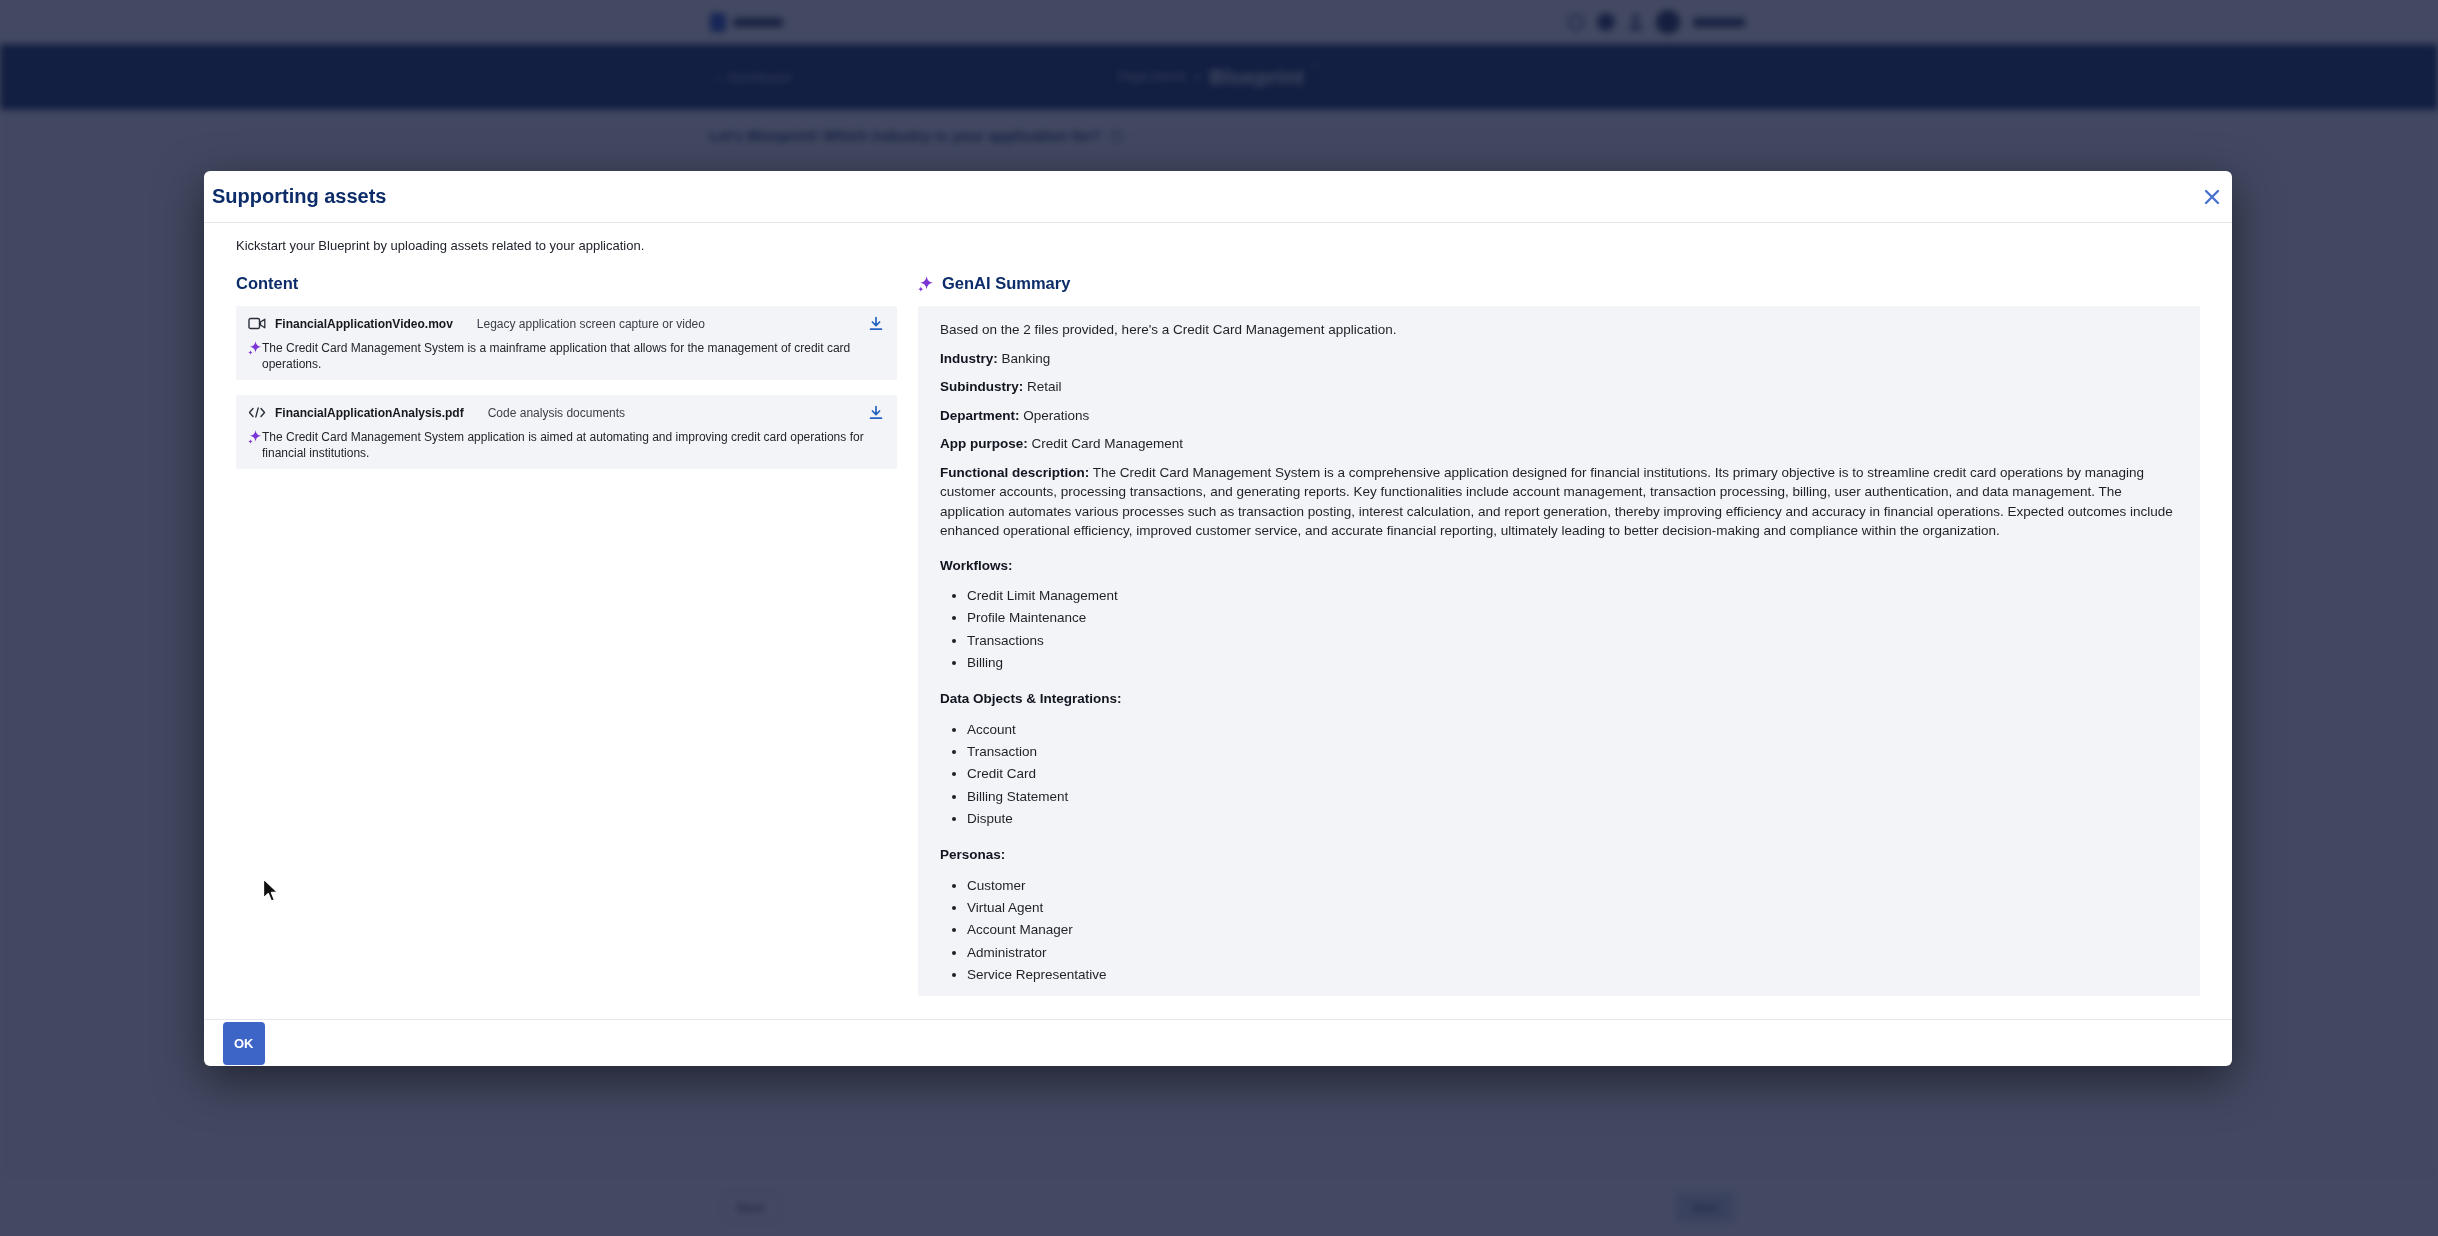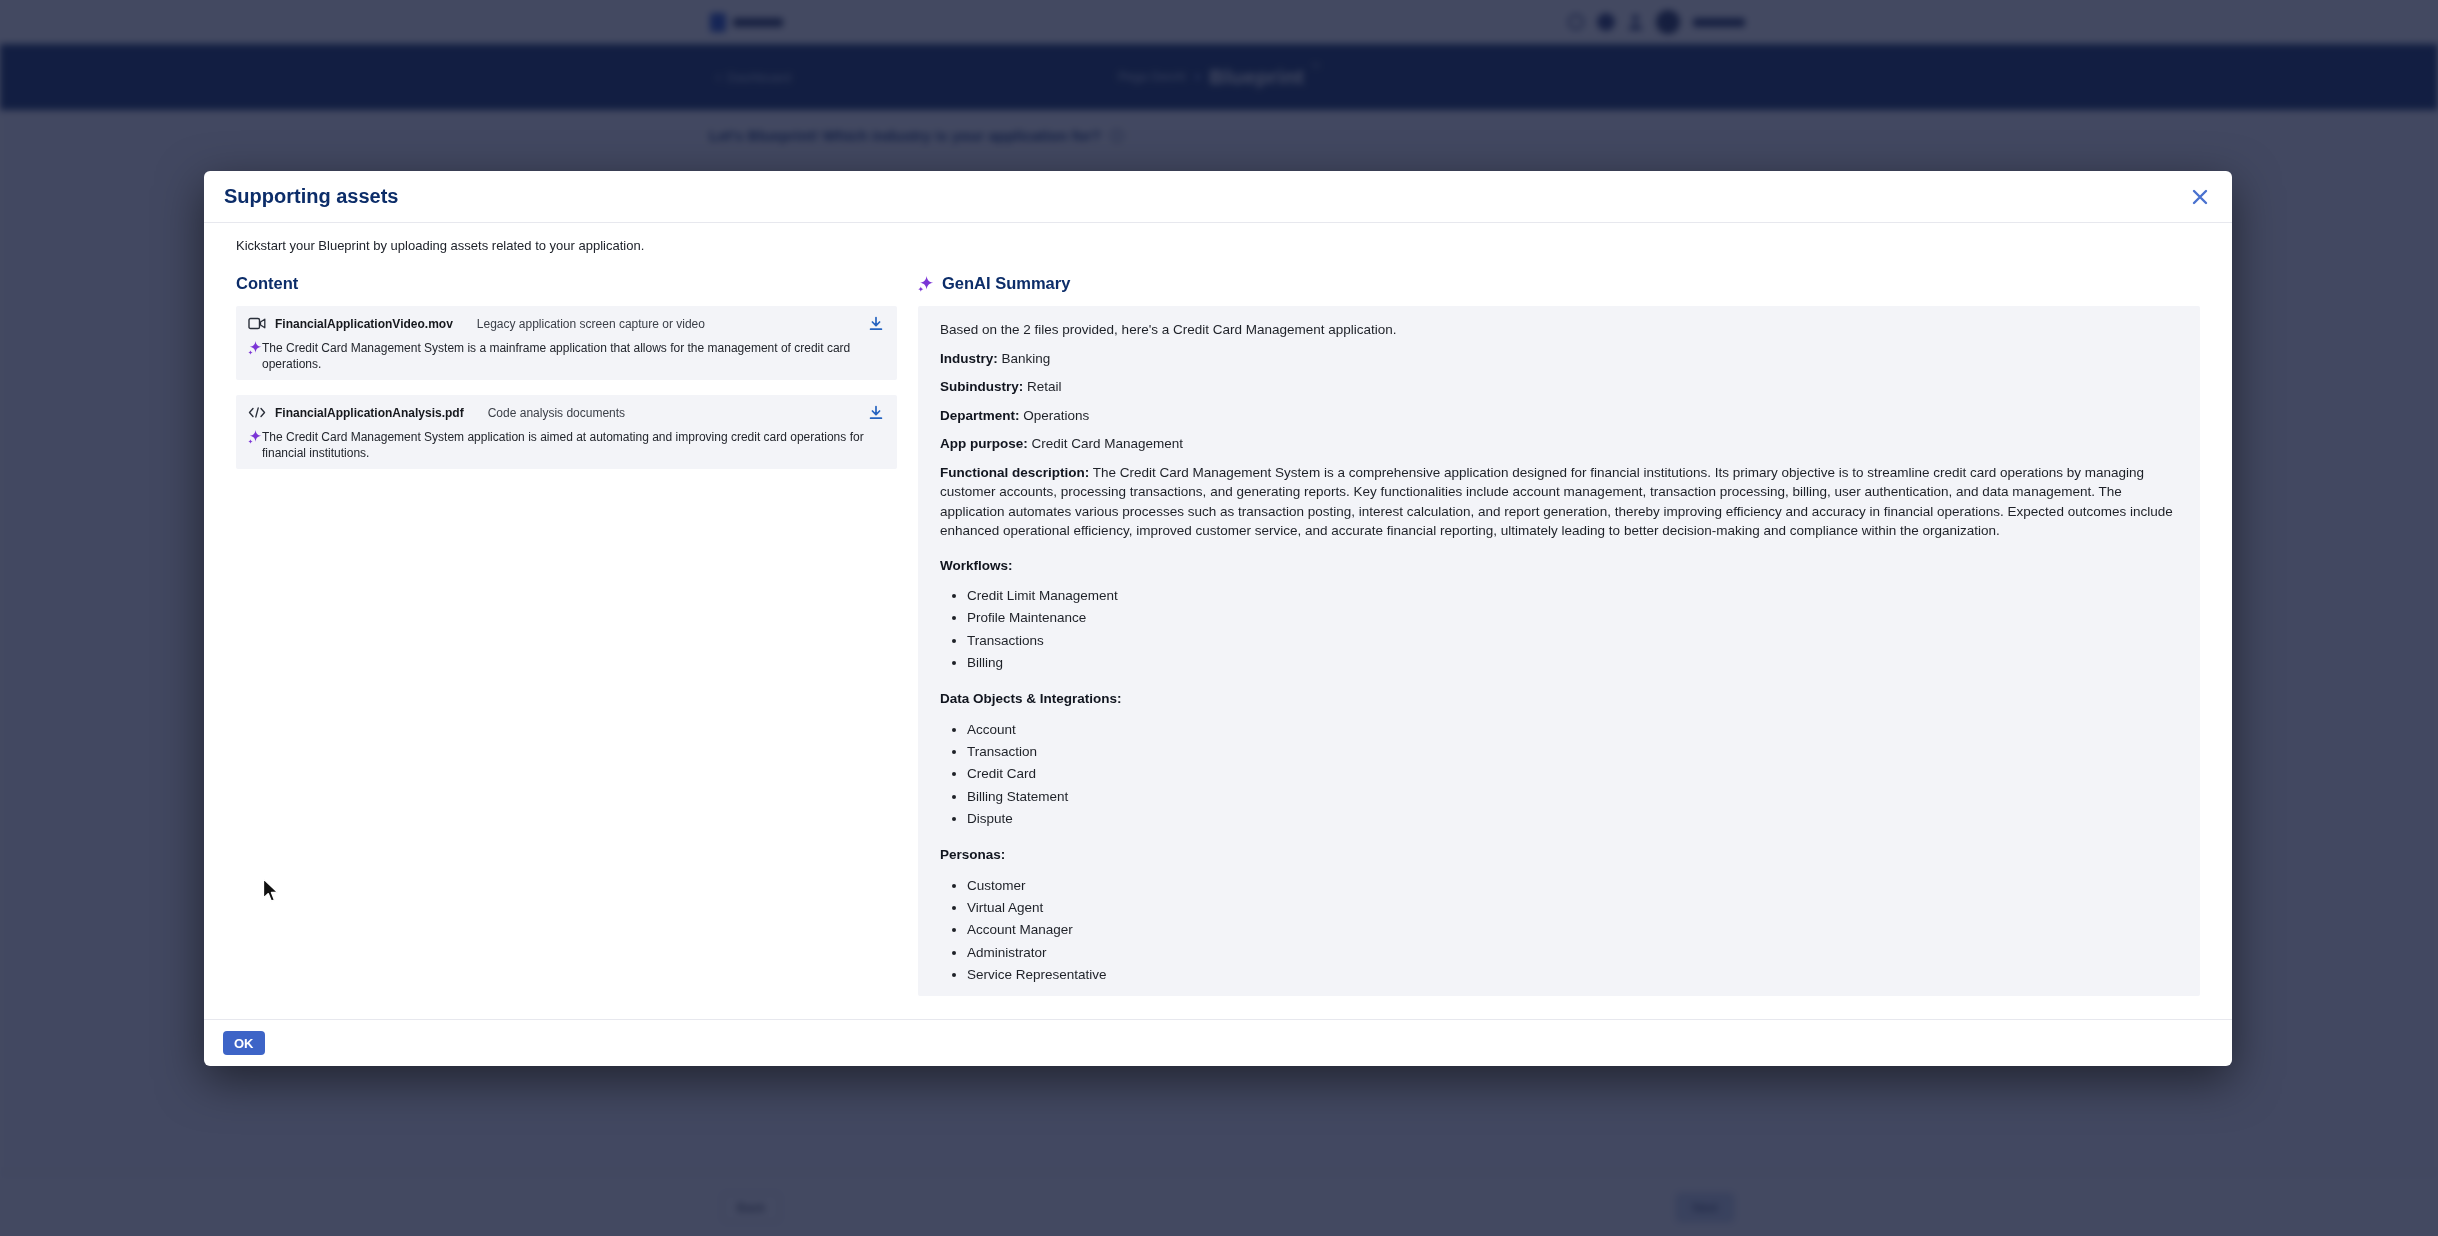--- a/index.html
+++ b/index.html
@@ -43,21 +43,21 @@
             border:1px solid #b9c9e4;border-radius:4px;font-size:12.5px;color:#33415c;
             font-family:inherit;}
 
   
   .overlay{position:absolute;inset:0;background:rgba(20,28,58,0.8);}
 
   
   .modal{position:absolute;left:204px;top:171px;width:2028px;height:895px;background:#ffffff;
          border-radius:6px;box-shadow:0 14px 46px rgba(0,0,0,0.5);display:flex;flex-direction:column;}
   .m-head{flex:none;height:51px;border-bottom:1px solid #e7e8ee;display:flex;align-items:center;
-          padding:0 20px;justify-content:center;}
+          padding:0 8px;justify-content:center;}
   .m-title{font-size:20px;font-weight:bold;color:#0c2d69;margin:0;}
   .m-close{margin-left:auto;background:none;border:none;padding:2px;cursor:pointer;line-height:0;}
 
   .m-body{flex:1;padding:15px 32px 0;overflow:hidden;}
   .m-sub{font-size:13px;color:#20242c;margin:0 0 21px;}
   .cols{display:flex;gap:21px;}
   .col-left{width:661px;flex:none;}
   .col-right{flex:1;min-width:0;}
   .col-h{font-size:16.5px;font-weight:bold;color:#0c2d69;margin:0 0 13px;
          display:flex;align-items:center;gap:8px;}
@@ -76,21 +76,21 @@
          font-size:13.5px;color:#1e2128;border-radius:2px;}
   .panel p{margin:0 0 9px;line-height:19.5px;}
   .panel b{color:#11151f;}
   .panel .sec-h{font-weight:bold;color:#11151f;margin:15px 0 10px;}
   .panel ul{margin:0 0 8px;padding-left:27px;list-style:disc;}
   .panel li{line-height:22.3px;}
 
   .m-foot{flex:none;height:46px;border-top:1px solid #e7e8ee;display:flex;align-items:center;
           padding:0 19px;}
   .ok-btn{background:#3d64c7;color:#ffffff;border:none;border-radius:4px;font-size:13px;
-          font-weight:bold;height:24px;min-width:37px;padding:0 11px;font-family:inherit;cursor:pointer;}
+          font-weight:bold;height:43px;min-width:37px;padding:0 11px;font-family:inherit;cursor:pointer;}
 
   .cursor{position:absolute;left:262px;top:878px;z-index:50;}
 </style>
 </head>
 <body>
 
 <div class="stage">
 
   <div class="bg">
     <div class="tb1">

